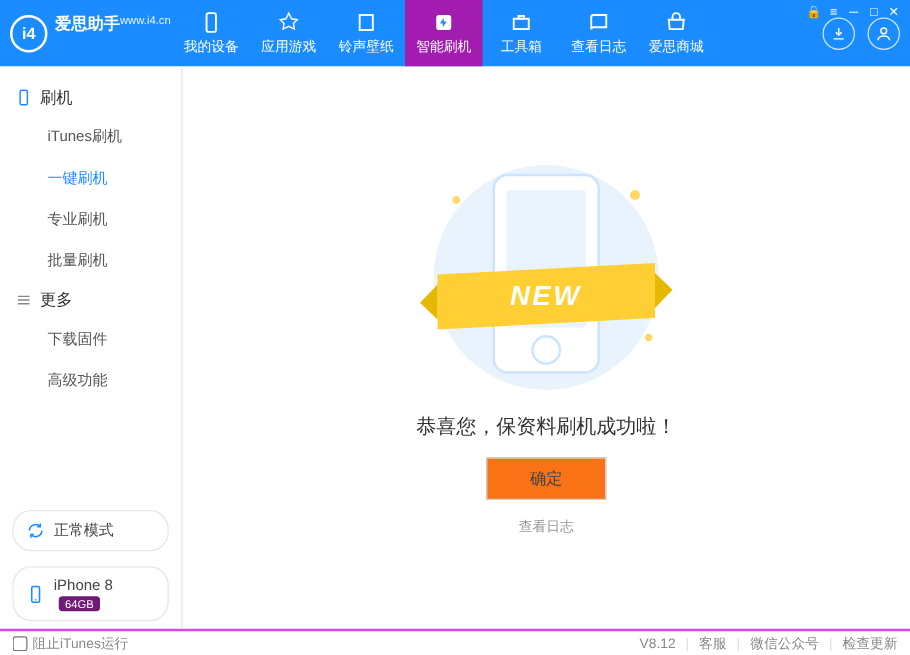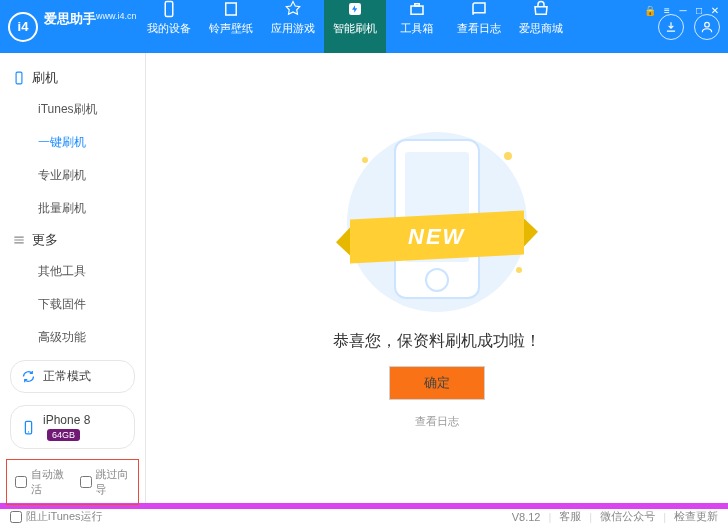--- a/index.html
+++ b/index.html
@@ -4,22 +4,22 @@
 <style>
 *{margin:0;padding:0;box-sizing:border-box;font-family:"Microsoft YaHei",sans-serif}
 body{width:728px;height:524px;overflow:hidden;background:#fff;font-size:12px;color:#333}
 .header{height:53px;background:#1a8cff;display:flex;align-items:center;padding:0 8px;color:#fff}
 .logo{display:flex;align-items:flex-start;gap:6px;width:130px}
 .logo-icon{width:30px;height:30px;border:2px solid #fff;border-radius:50%;display:flex;align-items:center;justify-content:center;font-weight:bold;font-size:13px}
 .logo-text{display:flex;line-height:1.1}
 .logo-text .t{font-size:13px;font-weight:bold}
 .logo-text .s{font-size:9px;opacity:.9}
 .navs{display:flex;flex:1}
-.nav{width:62px;height:53px;display:flex;flex-direction:column;align-items:center;gap:3px;cursor:pointer}
-.nav.active{background:#0f766e}
+.nav{width:62px;height:53px;display:flex;flex-direction:column;align-items:center;justify-content:center;gap:3px;cursor:pointer}
+.nav.active{background:#a21caf}
 .nav svg{width:18px;height:18px;fill:#fff}
 .nav span{font-size:11px}
 .hdr-right{display:flex;align-items:center;gap:4px}
 .win-btns{display:flex;gap:2px;position:absolute;top:4px;right:6px}
 .win-btn{width:14px;height:12px;display:flex;align-items:center;justify-content:center;color:#fff;font-size:10px;cursor:pointer}
 .circ-btn{width:26px;height:26px;border:1.5px solid rgba(255,255,255,.8);border-radius:50%;display:flex;align-items:center;justify-content:center;cursor:pointer;margin-left:6px}
 .circ-btn svg{width:14px;height:14px;fill:#fff}
 .body{display:flex;height:450px}
 .sidebar{width:146px;border-right:1px solid #e6e6e6;display:flex;flex-direction:column;padding-top:10px}
 .sb-h{display:flex;align-items:center;gap:6px;padding:6px 12px;color:#333;font-size:13px}
@@ -41,21 +41,21 @@
 .phone .hb{width:24px;height:24px;border:2px solid #cce4ff;border-radius:50%}
 .spk{position:absolute;width:6px;height:6px;background:#ffd966;border-radius:50%}
 .ribbon{position:absolute;left:18px;top:88px;width:174px;height:44px;background:#ffcf33;transform:skewY(-3deg);display:flex;align-items:center;justify-content:center}
 .ribbon:before,.ribbon:after{content:"";position:absolute;width:0;height:0;border:14px solid transparent}
 .ribbon:before{left:-14px;border-right-color:#e6b800;border-left:none}
 .ribbon:after{right:-14px;border-left-color:#e6b800;border-right:none}
 .ribbon span{font-size:22px;font-weight:bold;color:#fff;font-style:italic;letter-spacing:2px;transform:skewY(3deg)}
 .msg{font-size:16px;color:#333;font-weight:500}
 .ok-btn{padding:7px 34px;border:1px solid #d0d0d0;background:#f97316;font-size:13px;color:#444;cursor:pointer}
 .log-link{font-size:11px;color:#999;cursor:pointer}
-.footer{height:21px;border-top:6px solid #d946ef;display:flex;align-items:center;padding:0 10px;font-size:11px;color:#888}
+.footer{height:21px;border-top:2px solid #d946ef;display:flex;align-items:center;padding:0 10px;font-size:11px;color:#888}
 .footer .l{display:flex;align-items:center;gap:4px}
 .footer .r{margin-left:auto;display:flex;gap:8px;align-items:center}
 .footer .sep{color:#ddd}
 </style>
 </head>
 <body>
 
 <div class="header">
   <div class="logo">
     <div class="logo-icon">i4</div>
@@ -66,29 +66,29 @@
   </div>
   <div class="navs">
     <div class="nav">
         <svg viewBox="0 0 24 24">
           <rect x="7" y="2" width="10" height="20" rx="2" fill="none" stroke="#fff" stroke-width="2"></rect>
         </svg>
         <span>我的设备</span>
       </div>
     <div class="nav">
         <svg viewBox="0 0 24 24">
+          <path d="M12 2l3 6 6 1-4 4 1 6-6-3-6 3 1-6-4-4 6-1z" fill="none" stroke="#fff" stroke-width="1.5"></path>
+        </svg>
+        <span>应用游戏</span>
+      </div>
+    <div class="nav">
+        <svg viewBox="0 0 24 24">
           <rect x="5" y="4" width="14" height="16" fill="none" stroke="#fff" stroke-width="2"></rect>
         </svg>
         <span>铃声壁纸</span>
-      </div>
-    <div class="nav">
-        <svg viewBox="0 0 24 24">
-          <path d="M12 2l3 6 6 1-4 4 1 6-6-3-6 3 1-6-4-4 6-1z" fill="none" stroke="#fff" stroke-width="1.5"></path>
-        </svg>
-        <span>应用游戏</span>
       </div>
     <div class="nav active">
         <svg viewBox="0 0 24 24">
           <rect x="4" y="4" width="16" height="16" rx="3" fill="#fff"></rect>
           <path d="M12 7l-4 6h3v4l4-6h-3z" fill="#1a8cff"></path>
         </svg>
         <span>智能刷机</span>
       </div>
     <div class="nav">
         <svg viewBox="0 0 24 24">
@@ -143,50 +143,39 @@
     <div class="sb-item">iTunes刷机</div>
     <div class="sb-item active">一键刷机</div>
     <div class="sb-item">专业刷机</div>
     <div class="sb-item">批量刷机</div>
     <div class="sb-h">
       <svg viewBox="0 0 24 24">
           <path d="M4 7h16M4 12h16M4 17h16" stroke="#888" stroke-width="2"></path>
         </svg>
       <span>更多</span>
     </div>
-    <div class="sb-item">其他工具</div>
     <div class="sb-item">下载固件</div>
     <div class="sb-item">高级功能</div>
     <div class="sb-spacer"></div>
     <div class="sb-card">
       <svg viewBox="0 0 24 24">
           <path d="M4 12a8 8 0 0114-5M20 12a8 8 0 01-14 5" fill="none" stroke="#1a8cff" stroke-width="2"></path>
           <path d="M18 3v4h-4M6 21v-4h4" fill="none" stroke="#1a8cff" stroke-width="2"></path>
         </svg>
       <span>正常模式</span>
     </div>
     <div class="sb-card">
       <svg viewBox="0 0 24 24">
           <rect x="7" y="2" width="10" height="20" rx="2" fill="none" stroke="#1a8cff" stroke-width="2"></rect>
           <circle cx="12" cy="19" r="1" fill="#1a8cff"></circle>
         </svg>
       <div>
         <div>iPhone 8</div>
         <span class="badge">64GB</span>
       </div>
-    </div>
-    <div class="redbox">
-      <label class="chk">
-          <input type="checkbox" style="">
-          <span>自动激活</span>
-        </label>
-      <label class="chk">
-          <input type="checkbox" style="">
-          <span>跳过向导</span>
-        </label>
     </div>
   </div>
 
   <div class="main">
     <div class="illus">
       <div class="circle"></div>
       <div class="spk" style="left:30px;top:30px"></div>
       <div class="spk" style="right:30px;top:25px;width:8px;height:8px"></div>
       <div class="spk" style="left:20px;top:120px;width:5px;height:5px"></div>
       <div class="spk" style="right:20px;top:140px"></div>

